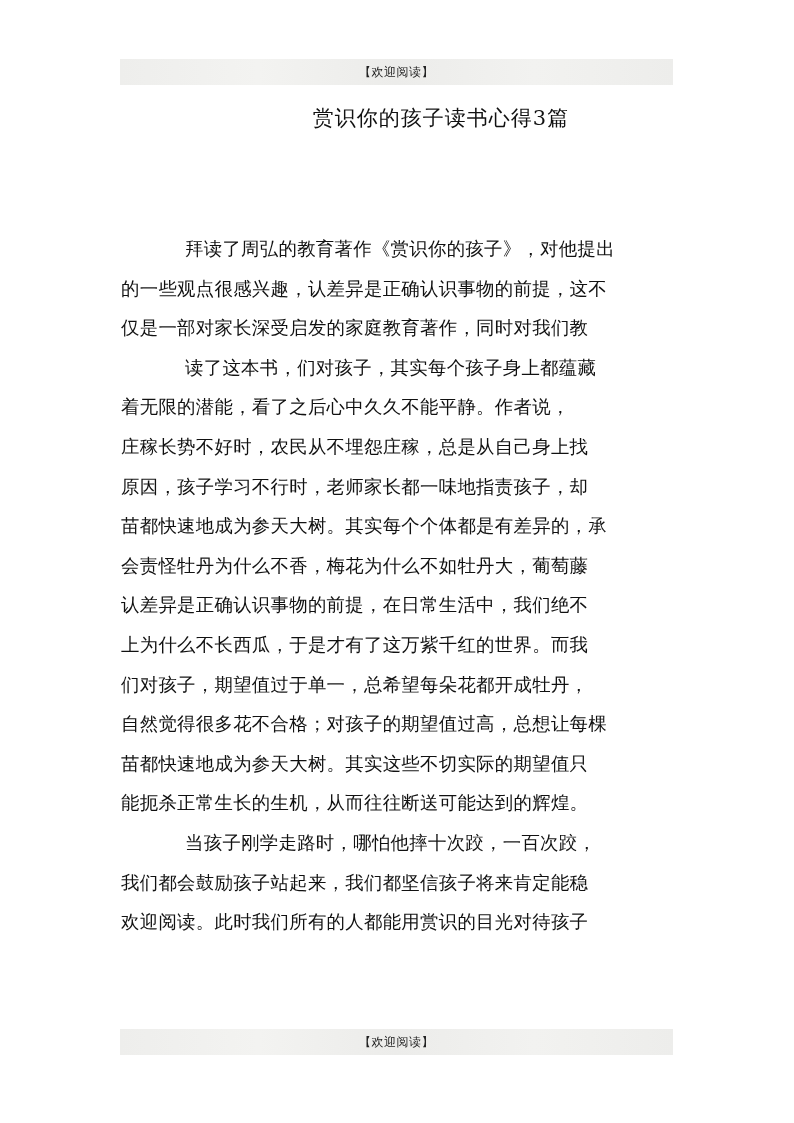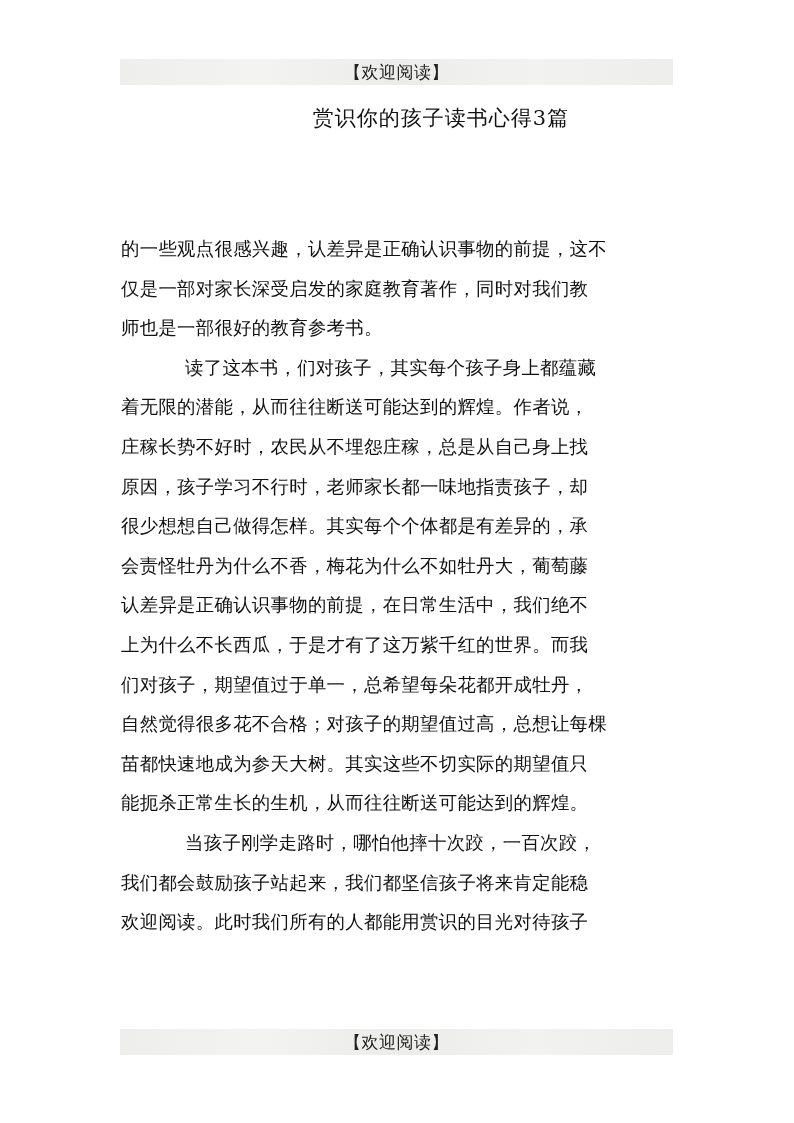--- a/index.html
+++ b/index.html
@@ -18,21 +18,21 @@
     .banner {
       position: absolute;
       left: 120px;
       width: 553px;
       height: 26px;
       background: linear-gradient(90deg, #eeeeec 0%, #f3f3f1 25%, #ececea 50%, #f2f2f0 75%, #ededeb 100%);
       display: flex;
       align-items: center;
       justify-content: center;
       font-family: "DejaVu Serif", serif;
-      font-size: 17px;
+      font-size: 12px;
       color: #222222;
       letter-spacing: 0.5px;
     }
     .banner-top { top: 59px; }
     .banner-bottom { top: 1029px; }
     .doc-title {
       position: absolute;
       top: 104px;
       left: 0;
       width: 794px;
@@ -65,30 +65,30 @@
 <body>
 
 <div class="banner banner-top">
   <span>【欢迎阅读】</span>
 </div>
 
 <div class="doc-title">赏识你的孩子读书心得3篇</div>
 
 <div class="content">
   <p class="para" style="text-indent:0">
+    <span class="line indent">拜读了周弘的教育著作《赏识你的孩子》，对他提出</span>
     <span class="line">的一些观点很感兴趣，认差异是正确认识事物的前提，这不</span>
     <span class="line">仅是一部对家长深受启发的家庭教育著作，同时对我们教</span>
-    <span class="line">师也是一部很好的教育参考书。</span>
   </p>
   <p class="para" style="text-indent:0">
     <span class="line indent">读了这本书，们对孩子，其实每个孩子身上都蕴藏</span>
-    <span class="line">着无限的潜能，从而往往断送可能达到的辉煌。作者说，</span>
+    <span class="line">着无限的潜能，看了之后心中久久不能平静。作者说，</span>
     <span class="line">庄稼长势不好时，农民从不埋怨庄稼，总是从自己身上找</span>
     <span class="line">原因，孩子学习不行时，老师家长都一味地指责孩子，却</span>
-    <span class="line">很少想想自己做得怎样。其实每个个体都是有差异的，承</span>
+    <span class="line">苗都快速地成为参天大树。其实每个个体都是有差异的，承</span>
     <span class="line">会责怪牡丹为什么不香，梅花为什么不如牡丹大，葡萄藤</span>
     <span class="line">认差异是正确认识事物的前提，在日常生活中，我们绝不</span>
     <span class="line">上为什么不长西瓜，于是才有了这万紫千红的世界。而我</span>
     <span class="line">们对孩子，期望值过于单一，总希望每朵花都开成牡丹，</span>
     <span class="line">自然觉得很多花不合格；对孩子的期望值过高，总想让每棵</span>
     <span class="line">苗都快速地成为参天大树。其实这些不切实际的期望值只</span>
     <span class="line">能扼杀正常生长的生机，从而往往断送可能达到的辉煌。</span>
   </p>
   <p class="para" style="text-indent:0">
     <span class="line indent">当孩子刚学走路时，哪怕他摔十次跤，一百次跤，</span>

